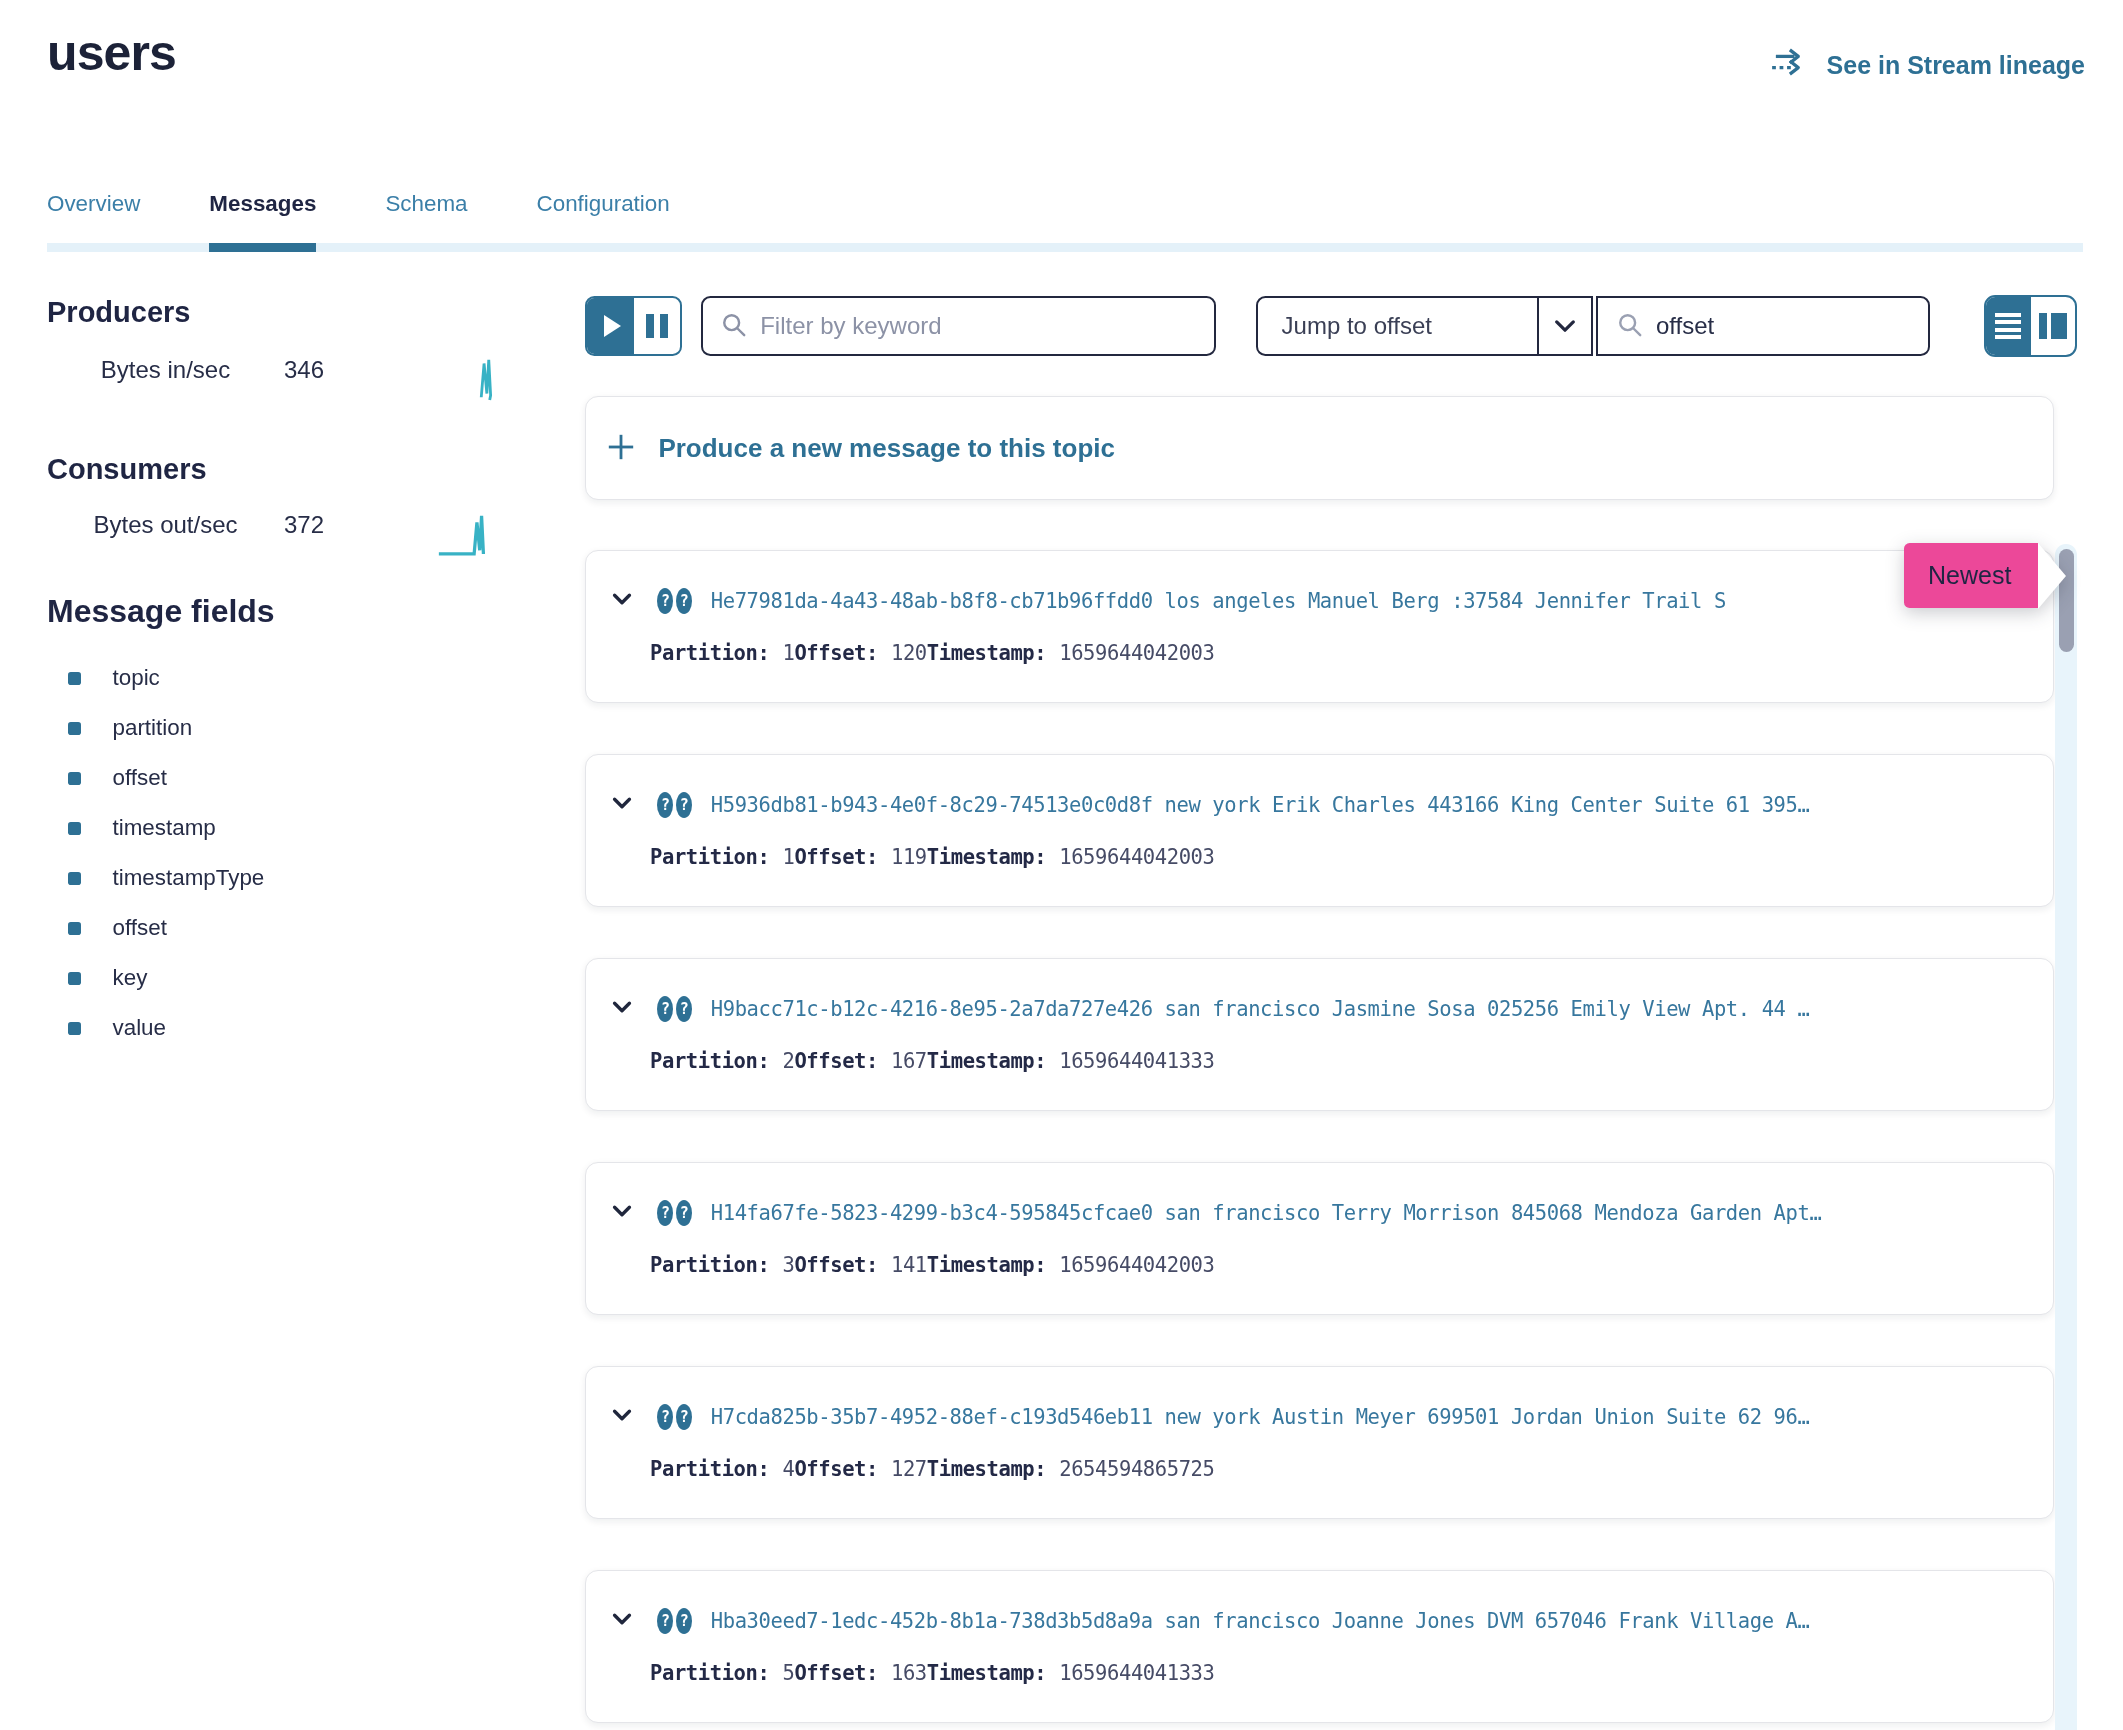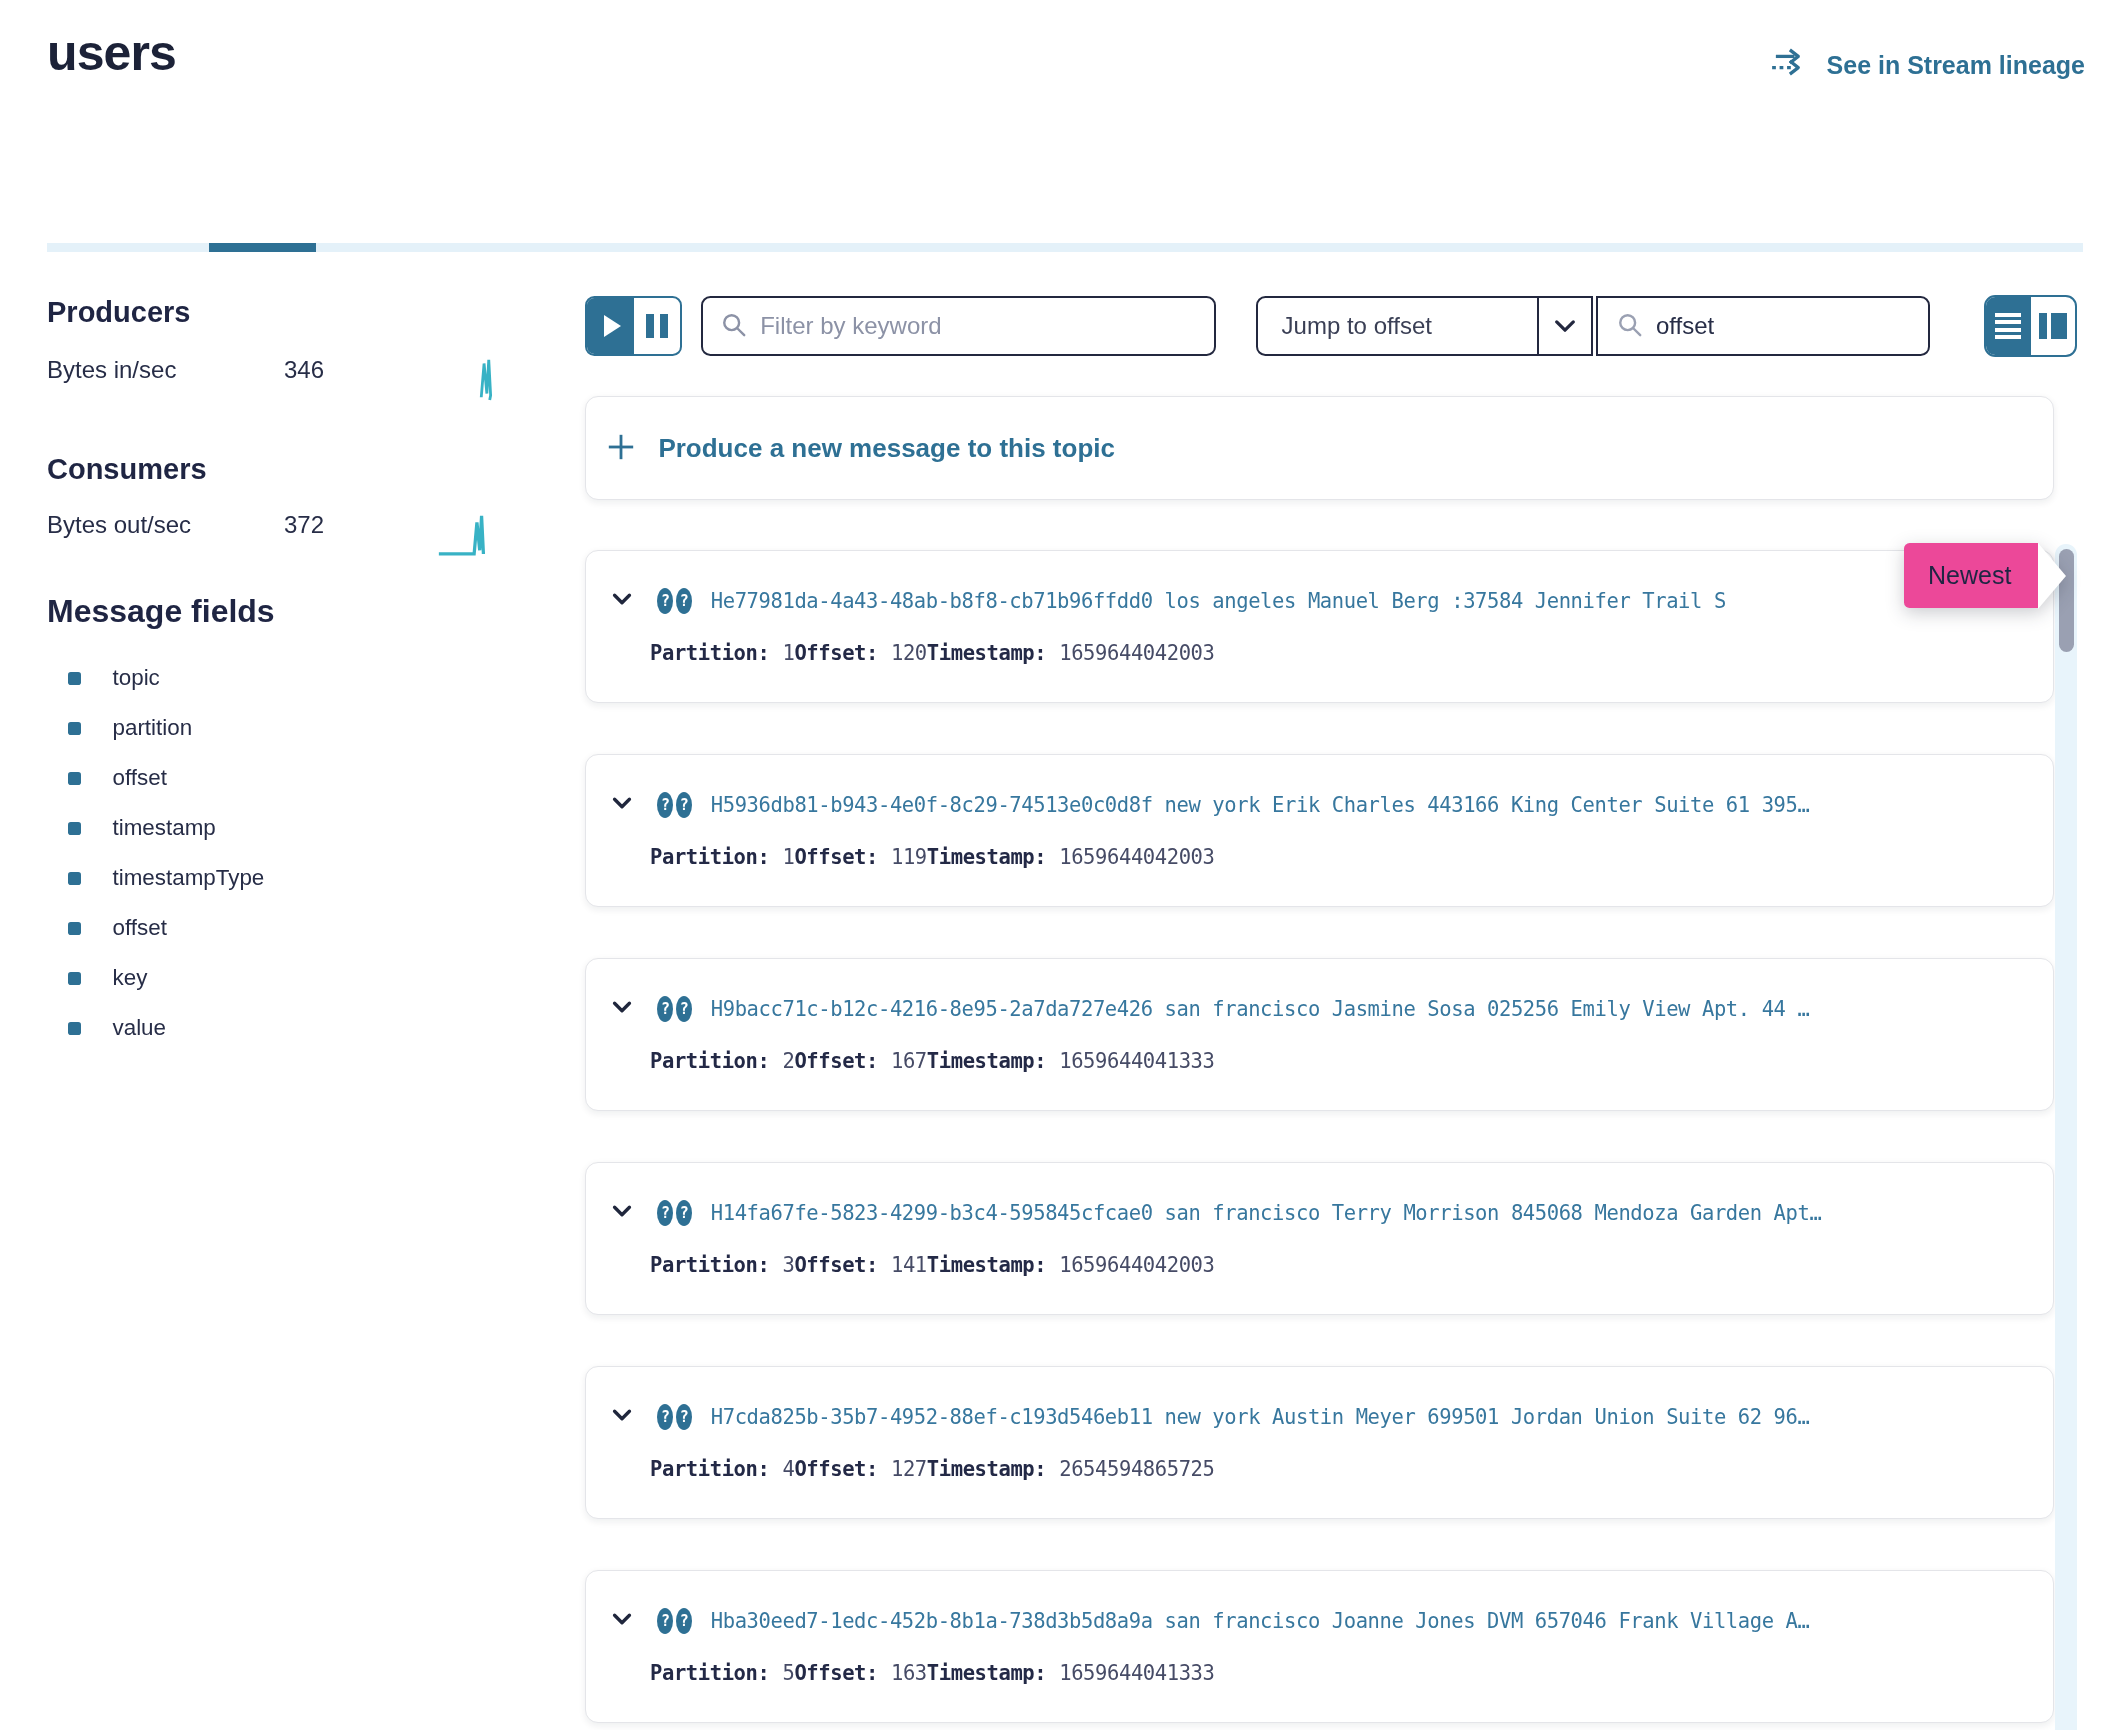--- a/index.html
+++ b/index.html
@@ -23,21 +23,21 @@
 
   
   .sidebar-h { position:absolute; left:47px; font-size:29px; font-weight:700; color:#1f2543; }
   .h-producers { top:296px; }
   .h-consumers { top:453px; }
   .h-fields { top:593px; font-size:32px; }
   .stat-row { position:absolute; left:47px; width:455px; display:flex; align-items:flex-start;
               font-size:24px; color:#272d47; }
   .r-producers { top:356px; }
   .r-consumers { top:511px; }
-  .stat-label { width:237px; }
+  .stat-label { width:237px;text-align:center; }
   .stat-value { width:103px; }
   .spark { margin-left:auto; }
   .fields-list { position:absolute; left:47px; top:653px; width:392px; }
   .field-item { height:50px; display:flex; align-items:center; cursor:pointer; }
   .field-bullet { width:13px; height:13px; border-radius:2.8px; background:#2e7094; margin-left:20.5px; }
   .field-label { margin-left:32px; font-size:22.4px; color:#272d47; }
 
   
   .toolbar { position:absolute; left:585px; top:296px; width:1492px; height:60px;
              display:flex; align-items:center; }
@@ -121,20 +121,31 @@
       <svg width="34" height="28" viewBox="0 0 36 30" fill="none">
         <line x1="5" y1="9" x2="25" y2="9" stroke="#2e7094" stroke-width="3.5"></line>
         <polyline points="20,2 29,9 20,16" fill="none" stroke="#2e7094" stroke-width="3.5" stroke-linejoin="round"></polyline>
         <line x1="1" y1="21" x2="25" y2="21" stroke="#2e7094" stroke-width="3.5" stroke-dasharray="4 4"></line>
         <polyline points="20,14 29,21 20,28" fill="none" stroke="#2e7094" stroke-width="3.5" stroke-linejoin="round"></polyline>
       </svg>
     </span>
     <span>See in Stream lineage</span>
   </div>
 
+  <div class="tabs">
+
+      <div class="tab">Overview</div>
+
+      <div class="tab active">Messages</div>
+
+      <div class="tab">Schema</div>
+
+      <div class="tab">Configuration</div>
+
+  </div>
   <div class="tab-track">
     <div id="tab-indicator" style="left: 162px; width: 107px;"></div>
   </div>
 
   <div class="sidebar-h h-producers">Producers</div>
   <div class="stat-row r-producers">
     <span class="stat-label">Bytes in/sec</span>
     <span class="stat-value">346</span>
     <span class="spark">
       <svg width="34" height="45" viewBox="0 0 36 48" fill="none">

